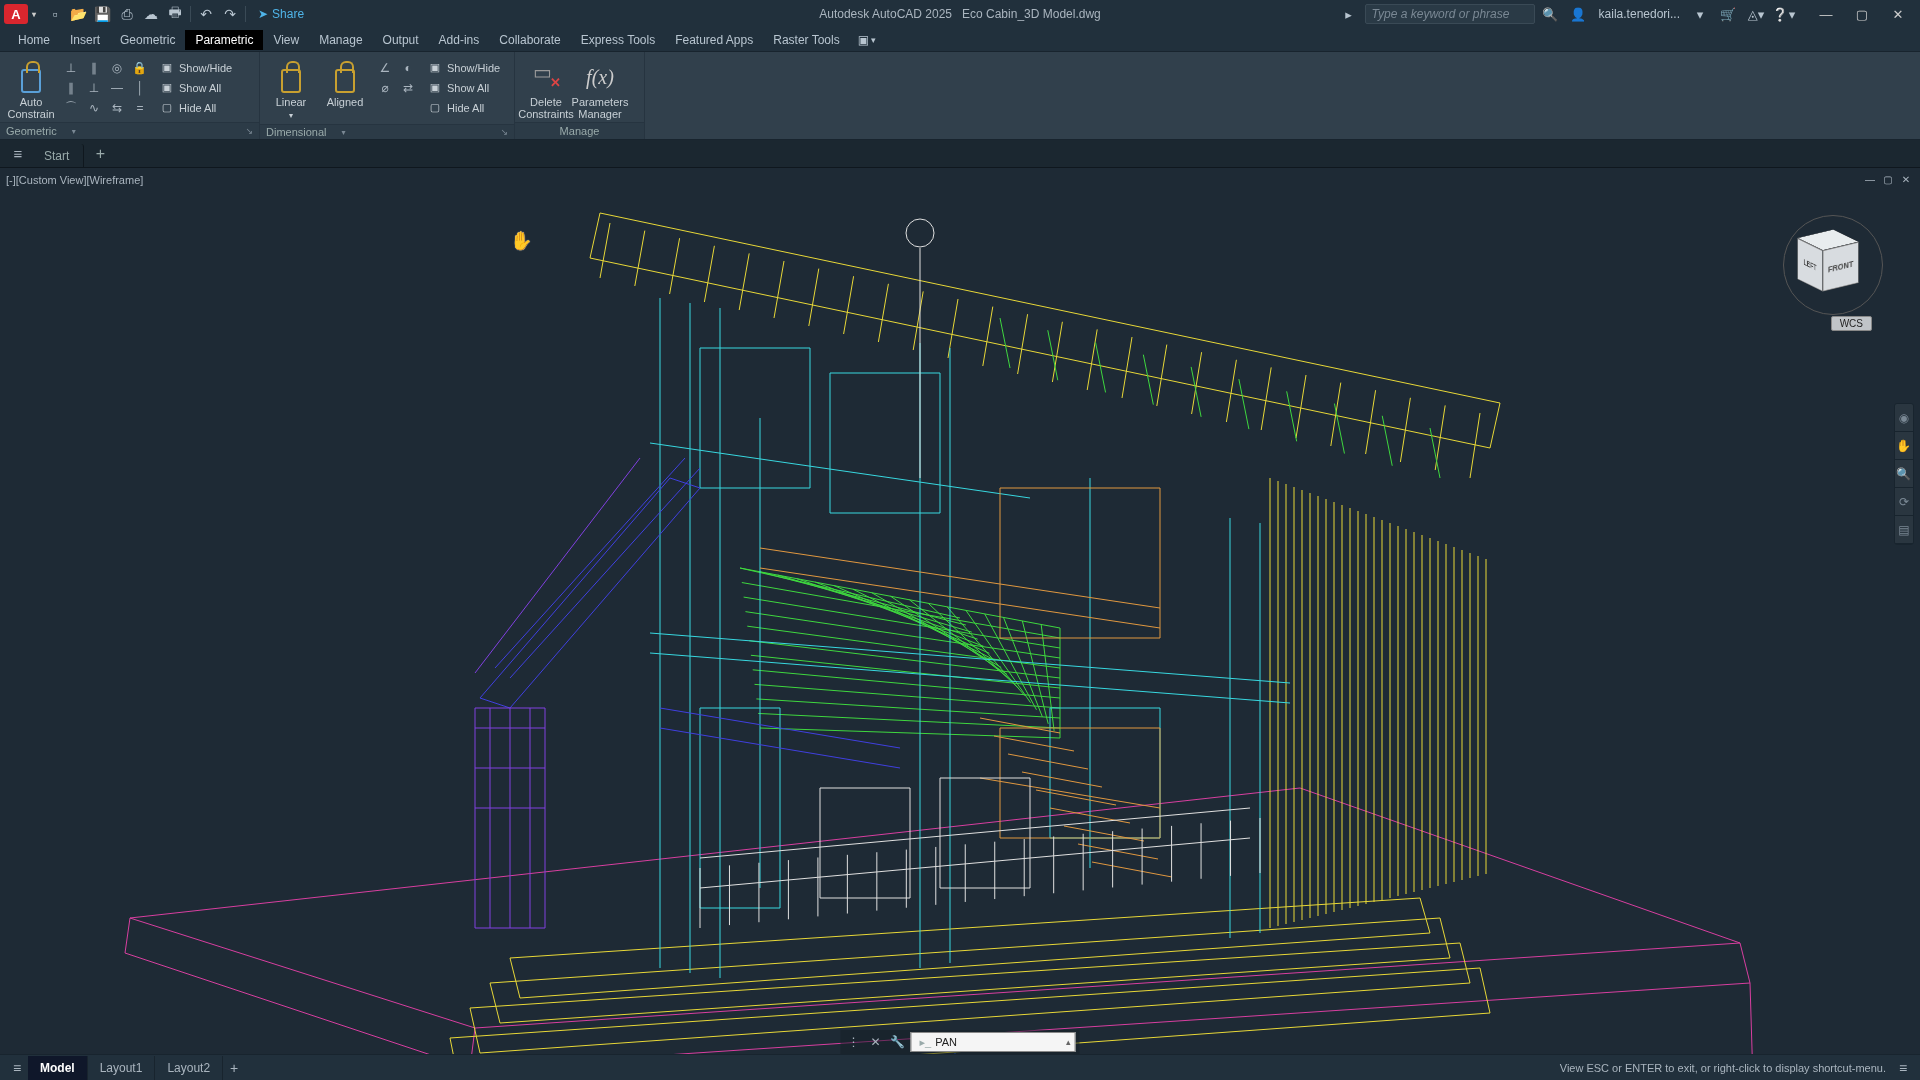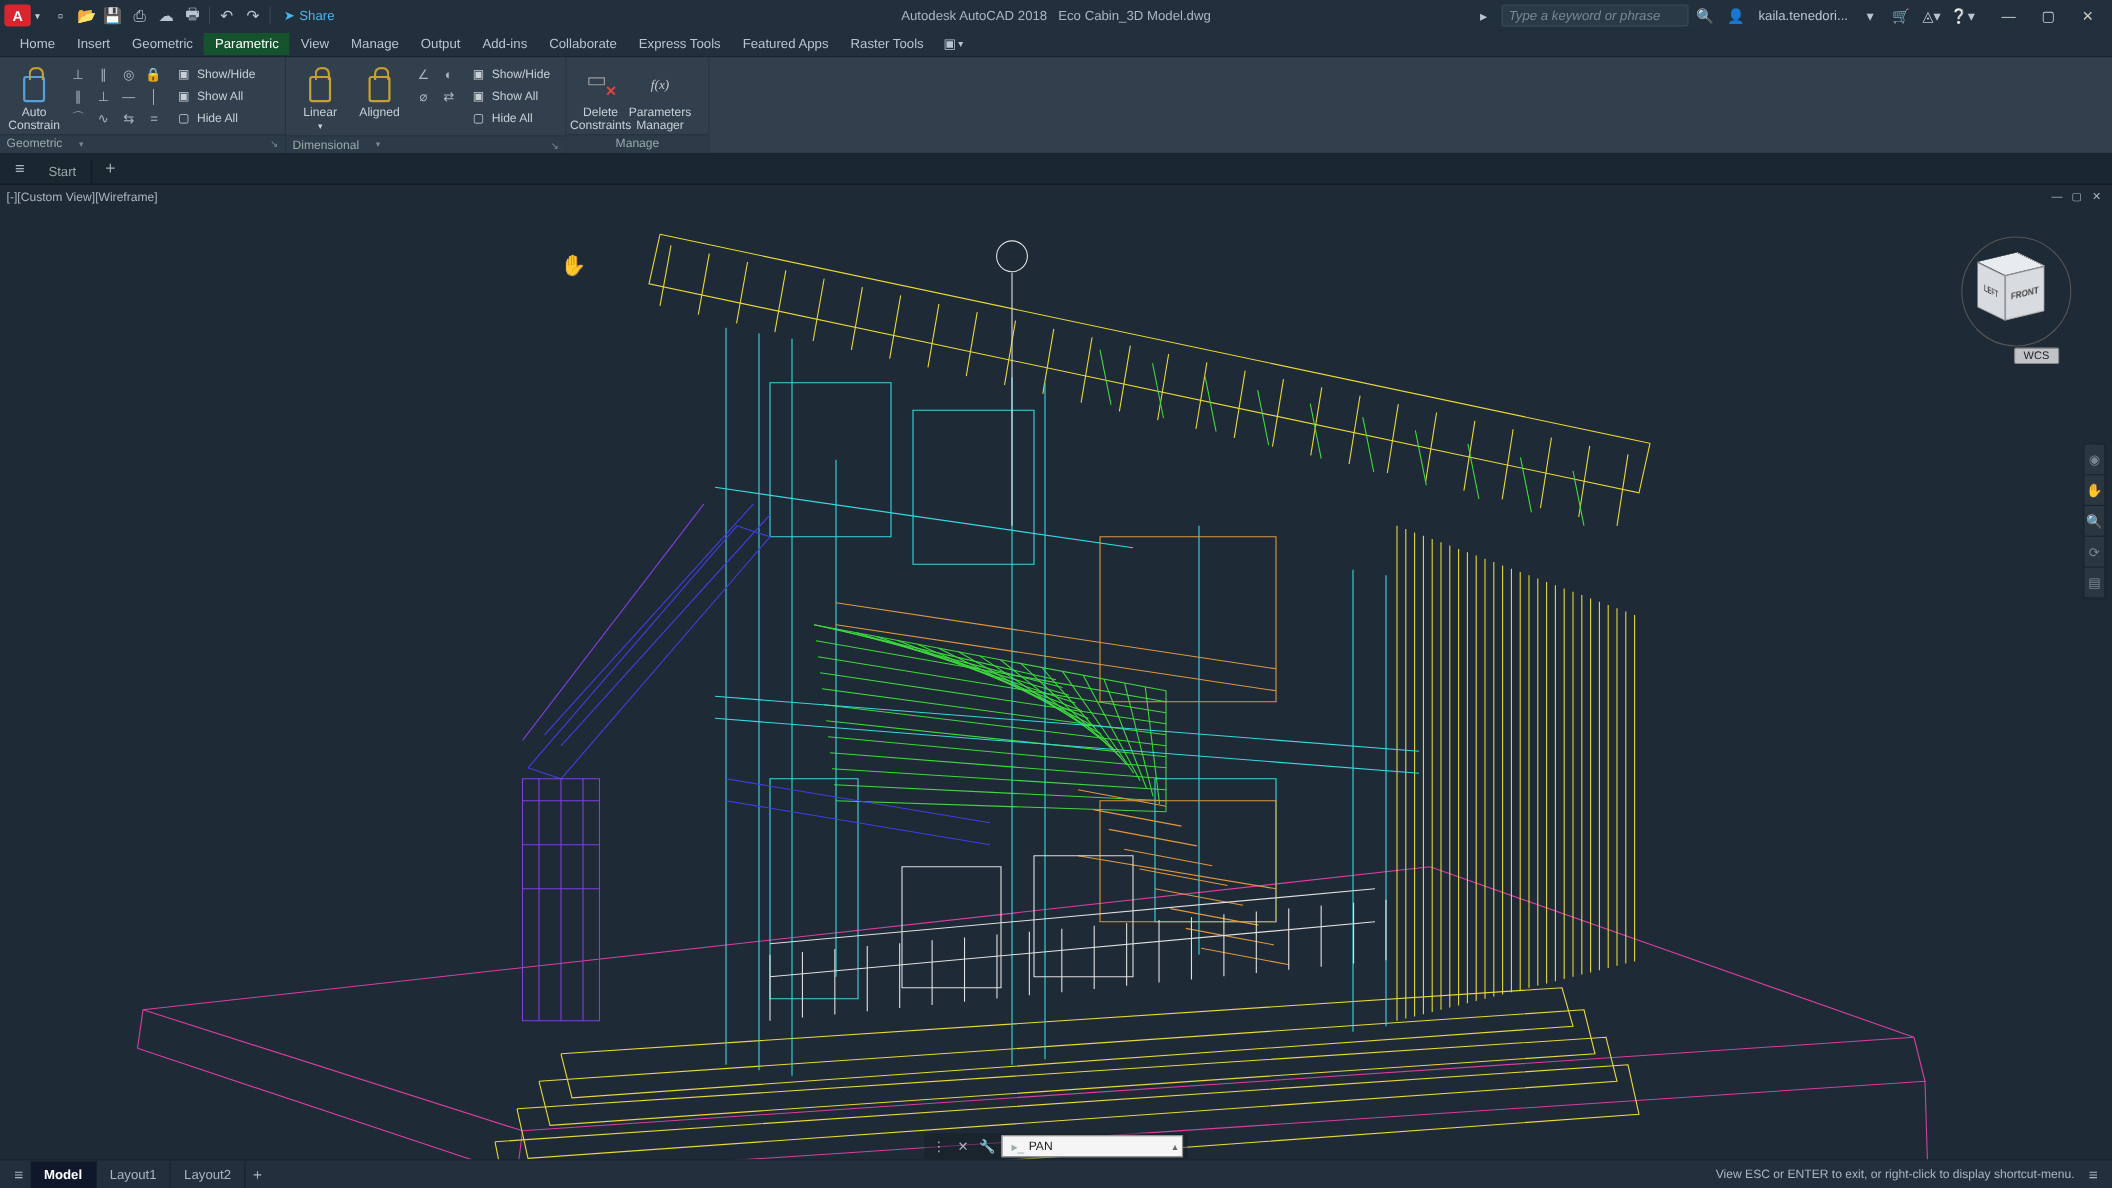--- a/index.html
+++ b/index.html
@@ -17,42 +17,42 @@
 .title-right { margin-left: auto; display: flex; align-items: center; gap: 4px; }
 .search-box { width: 170px; height: 20px; background: #2a3a46; border: 1px solid #3a4a56; color: #7a8894; font-style: italic; padding: 0 6px; display: flex; align-items: center; border-radius: 2px; }
 .title-icon { width: 24px; height: 20px; display: flex; align-items: center; justify-content: center; color: #b8c5d0; cursor: pointer; font-size: 13px; }
 .user-name { color: #b8c5d0; font-size: 12px; margin: 0 4px; }
 .win-controls { display: flex; margin-left: 8px; }
 .win-btn { width: 36px; height: 28px; display: flex; align-items: center; justify-content: center; color: #ccc; font-size: 13px; cursor: pointer; }
 
 
 .menu-bar { height: 24px; background: #21303c; display: flex; align-items: center; padding: 0 8px; gap: 0; border-bottom: 1px solid #18242e; }
 .menu-item { padding: 3px 10px; color: #b8c5d0; font-size: 12px; cursor: pointer; }
-.menu-item.active { background: #14532d; color: #fff; }
+.menu-item.active { background: #000000; color: #fff; }
 .menu-end { margin-left: 8px; display: flex; align-items: center; gap: 2px; color: #b8c5d0; }
 
 
 .ribbon { height: 88px; background: #31404c; display: flex; border-bottom: 1px solid #18242e; }
 .ribbon-panel { border-right: 1px solid #263440; padding: 2px 6px 0 6px; display: flex; flex-direction: column; position: relative; }
 .panel-body { flex: 1; display: flex; align-items: flex-start; gap: 4px; padding-top: 4px; }
 .panel-title { height: 18px; font-size: 11px; color: #9aa; text-align: center; border-top: 1px solid #263440; display: flex; align-items: center; justify-content: center; gap: 15px; background: #2c3b47; margin: 0 -6px; padding: 0 6px; }
 .panel-title .arrow { font-size: 8px; color: #7a8894; }
 .panel-title .dial { font-size: 9px; color: #7a8894; margin-left: auto; }
 .big-btn { display: flex; flex-direction: column; align-items: center; width: 50px; gap: 2px; cursor: pointer; padding: 2px; }
 .big-btn .ico { height: 34px; display: flex; align-items: center; justify-content: center; }
 .big-btn .lbl { font-size: 11px; color: #c8d0d6; text-align: center; line-height: 12px; }
 .small-row { display: flex; flex-direction: column; gap: 1px; }
 .small-btn { height: 19px; display: flex; align-items: center; gap: 5px; padding: 0 5px; cursor: pointer; font-size: 11px; color: #c8d0d6; white-space: nowrap; }
 .small-btn .si { width: 14px; text-align: center; font-size: 11px; color: #c8d0d6; }
 .icon-grid { display: grid; grid-template-columns: repeat(4, 22px); grid-template-rows: repeat(3, 19px); gap: 1px; }
 .grid-btn { display: flex; align-items: center; justify-content: center; font-size: 12px; color: #aab5bf; cursor: pointer; }
 
 .lock-ico { width: 20px; height: 24px; border: 2px solid #c8a030; border-radius: 3px; position: relative; margin-top: 8px; }
 .lock-ico::before { content: ""; position: absolute; top: -10px; left: 3px; width: 10px; height: 10px; border: 2px solid #c8a030; border-bottom: none; border-radius: 6px 6px 0 0; }
-.fx-ico { font-style: italic; font-family: serif; font-size: 12px; color: #ccc; }
+.fx-ico { font-style: italic; font-family: serif; font-size: 20px; color: #ccc; }
 .del-ico { width: 26px; height: 26px; position: relative; }
 .del-ico::before { content: "▭"; font-size: 20px; color: #999; position: absolute; top: -4px; }
 .del-ico::after { content: "✕"; color: #d44; font-size: 13px; position: absolute; right: -2px; bottom: 0; font-weight: bold; background: #31404c; }
 
 
 .doc-tabs { height: 28px; background: #1b2730; display: flex; align-items: center; padding: 0 6px; gap: 0; border-bottom: 1px solid #0f171e; }
 .doc-menu { width: 24px; display: flex; align-items: center; justify-content: center; color: #aab5bf; font-size: 15px; cursor: pointer; }
 .doc-tab { height: 24px; padding: 0 14px; display: flex; align-items: center; gap: 6px; color: #9aa; font-size: 12px; border-right: 1px solid #0f171e; cursor: pointer; position: relative; margin-top: 4px; border-radius: 3px 3px 0 0; }
 .doc-tab.active { background: #31404c; color: #e0e0e0; }
 .doc-tab .close-x { font-size: 11px; color: #888; }
@@ -116,21 +116,21 @@
     <div class="qat-sep"></div>
     <div class="qat-btn">↶</div>
     <div class="qat-btn">↷</div>
     <div class="qat-sep"></div>
     <div class="share-btn">
       <span>➤</span>
       <span>Share</span>
     </div>
   </div>
   <div class="title-center">
-    <span>Autodesk AutoCAD 2018</span>&nbsp;&nbsp;&nbsp;<span>Eco Cabin_3D Model.dwg</span>
+    <span>Autodesk AutoCAD 2025</span>&nbsp;&nbsp;&nbsp;<span>Eco Cabin_3D Model.dwg</span>
   </div>
   <div class="title-right">
     <span class="title-icon">▸</span>
     <div class="search-box">Type a keyword or phrase</div>
     <span class="title-icon">🔍</span>
     <span class="title-icon">👤</span>
     <span class="user-name">kaila.tenedori...</span>
     <span class="title-icon">▾</span>
     <span class="title-icon">🛒</span>
     <span class="title-icon">◬▾</span>

